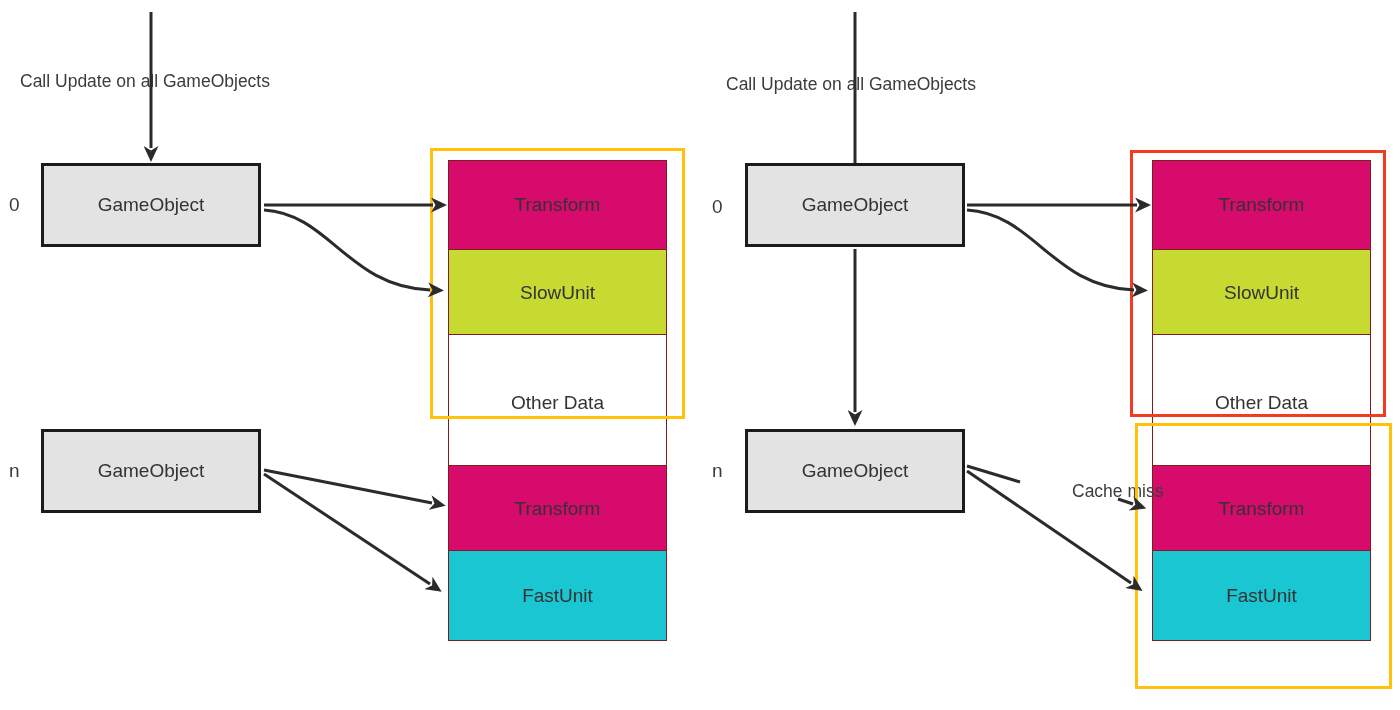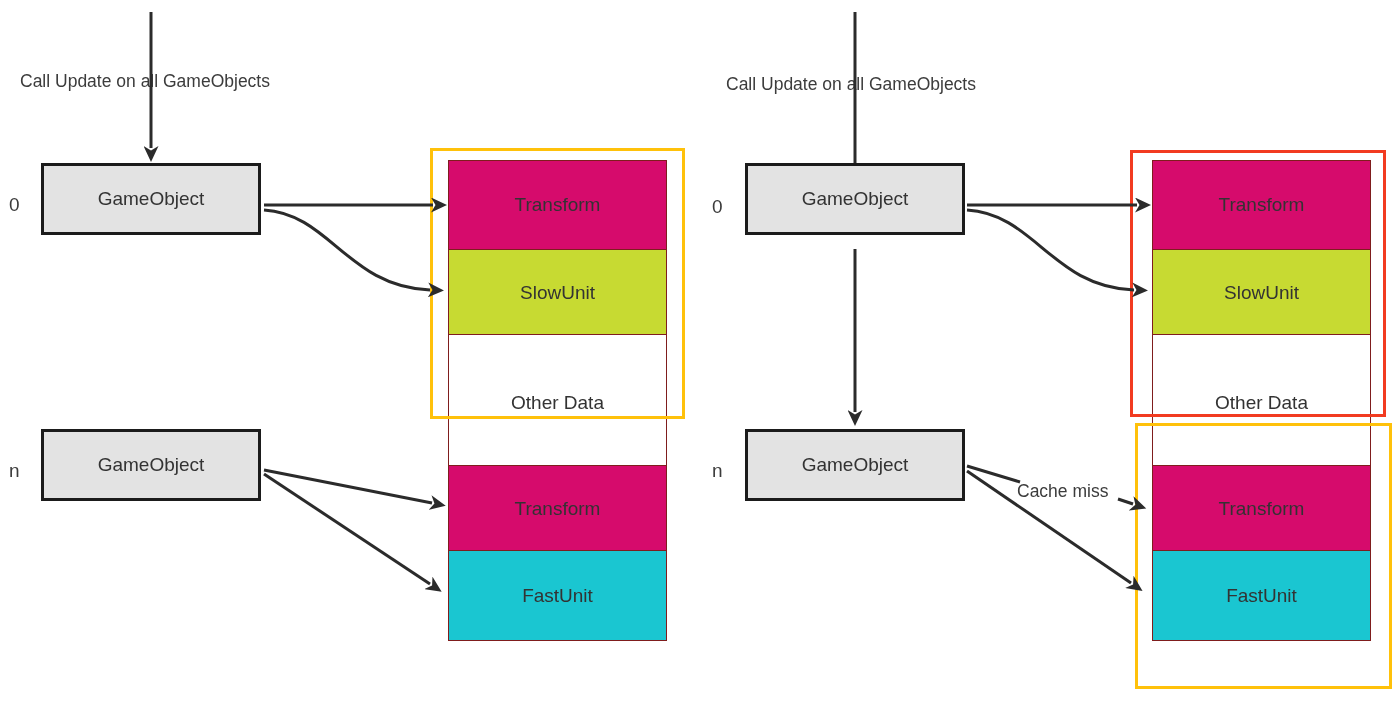--- a/index.html
+++ b/index.html
@@ -32,21 +32,21 @@
   }
   .index-label {
     position: absolute;
     font-size: 19px;
     color: #3c3c3c;
     z-index: 20;
   }
   .gameobject {
     position: absolute;
     width: 220px;
-    height: 72px;
+    height: 84px;
     box-sizing: border-box;
     background: #e3e3e3;
     border: 3px solid #1b1b1b;
     display: flex;
     align-items: center;
     justify-content: center;
     font-size: 19px;
     color: #333333;
     z-index: 10;
   }
@@ -121,21 +121,21 @@
   <div class="gameobject" style="left:745px; top:163px;">
     <span>GameObject</span>
   </div>
 
   <div class="index-label" style="left:712px; top:460px;">n</div>
 
   <div class="gameobject" style="left:745px; top:429px;">
     <span>GameObject</span>
   </div>
 
-  <div class="cache-label" style="left:1017px; top:481px;">Cache miss</div>
+  <div class="cache-label" style="left:1072px; top:481px;">Cache miss</div>
 
   <div class="mem-block" style="left: 1152px; top: 160px; height: 90px; background-color: rgb(214, 11, 108);">
     <span>Transform</span>
   </div>
   <div class="mem-block" style="left: 1152px; top: 249px; height: 87px; background-color: rgb(199, 218, 50);">
     <span>SlowUnit</span>
   </div>
   <div class="mem-block" style="left: 1152px; top: 334px; height: 137px; background-color: rgb(255, 255, 255);">
     <span>Other Data</span>
   </div>

